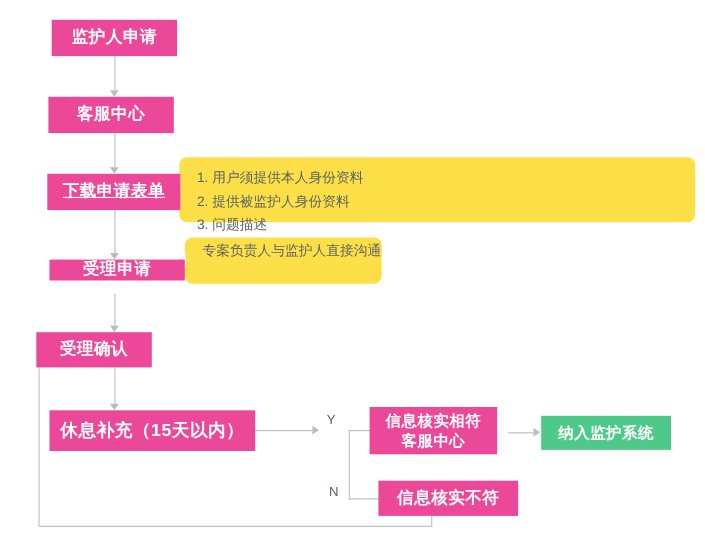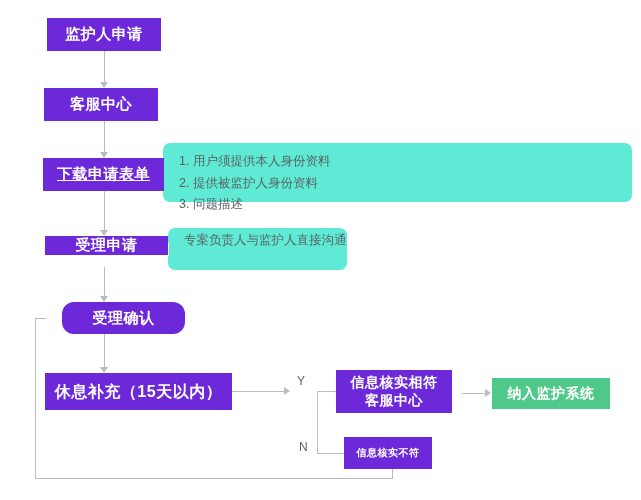--- a/index.html
+++ b/index.html
@@ -25,49 +25,49 @@
     display: flex;
     align-items: center;
     justify-content: center;
     text-align: center;
     color: #ffffff;
     font-weight: bold;
     letter-spacing: 0.5px;
     line-height: 1.25;
     background: #4fc3ce;
   }
-  .node.teal   { background: #6d28d9; }
+  .node.teal   { background: #ec4899; }
   .node.green  { background: #4fc98a; }
 
   .n-guardian  { left: 47px;  top: 18px;  width: 114px; height: 33px; font-size: 15px; }
   .n-service   { left: 44px;  top: 88px;  width: 114px; height: 33px; font-size: 15px; }
   .n-download  { left: 43px;  top: 158px; width: 121px; height: 33px; font-size: 15px; text-decoration: underline; }
   .n-accept    { left: 45px;  top: 236px; width: 123px; height: 19px; font-size: 15px; }
-  .n-confirm   { left: 62px;  top: 302px; width: 123px; height: 32px; font-size: 15px; border-radius: 12px; }
+  .n-confirm   { left: 33px;  top: 302px; width: 105px; height: 32px; font-size: 15px; }
   .n-rest      { left: 45px;  top: 373px; width: 187px; height: 37px; font-size: 16px; }
   .n-match     { left: 336px; top: 370px; width: 116px; height: 43px; font-size: 14px;
                  flex-direction: column; justify-content: center; }
   .n-match span { display:block; }
-  .n-mismatch  { left: 344px; top: 437px; width: 88px; height: 32px; font-size: 10px; }
+  .n-mismatch  { left: 344px; top: 437px; width: 127px; height: 32px; font-size: 15px; }
   .n-include   { left: 492px; top: 378px; width: 118px; height: 31px; font-size: 14px; }
 
   
   .note {
     position: absolute;
     box-sizing: border-box;
-    background: #5eead4;
+    background: #fde047;
     border-radius: 7px;
     color: #5a6468;
     font-size: 12.5px;
     line-height: 1.72;
     padding: 10px 16px;
   }
   .note .line { white-space: nowrap; }
   .note-1 { left: 163px; top: 143px; width: 469px; height: 59px; padding-top: 8px; }
-  .note-2 { left: 168px; top: 228px; width: 179px; height: 42px;
+  .note-2 { left: 168px; top: 216px; width: 179px; height: 42px;
             display:flex; align-items:center; padding-top: 0; padding-bottom: 16px; }
   .note-3 { left: 168px; top: 292px; width: 177px; height: 48px; padding-top: 7px; }
 
   
   .note::before {
     content: "";
     position: absolute;
     left: -7px;
     top: 16px;
     width: 0; height: 0;

